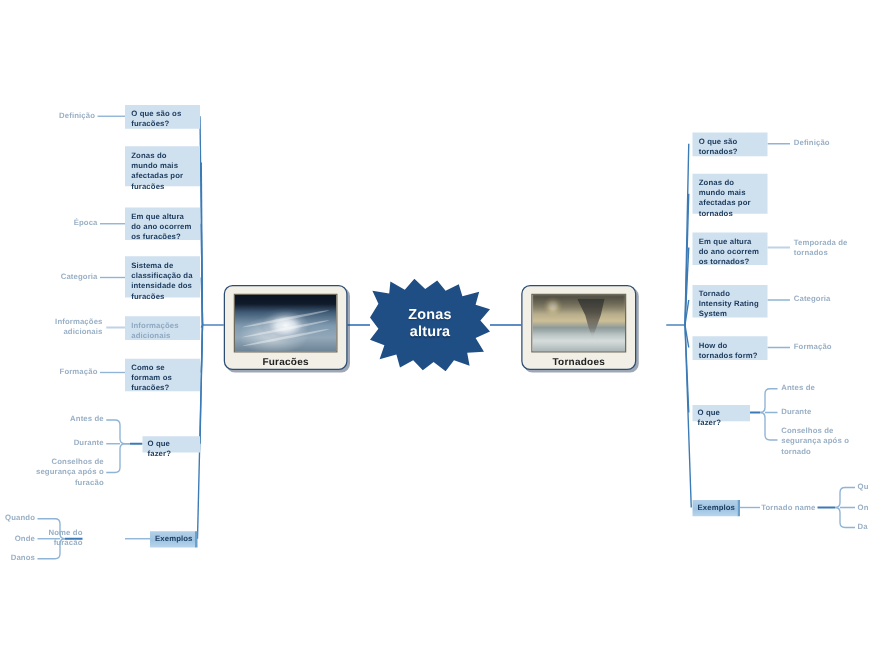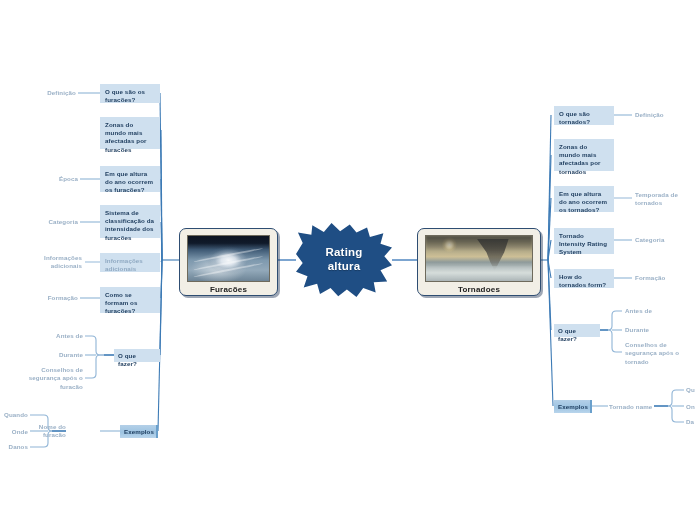--- a/index.html
+++ b/index.html
@@ -237,37 +237,37 @@
       <line x1="654" y1="406" x2="668" y2="406" stroke="#3c7ab5" stroke-width="1.6"></line>
       <path d="M668 406 Q672 406 672 402 L672 394 Q672 390 676 390 L684 390" stroke="#8fb4d6"></path>
       <path d="M668 406 Q672 406 672 410 L672 418 Q672 422 676 422 L684 422" stroke="#8fb4d6"></path>
       <line x1="672" y1="406" x2="684" y2="406" stroke="#8fb4d6"></line>
     </g>
   </svg>
 
   <div id="center-node">
     <div class="burst"></div>
     <div class="ctext">
-      <span>Rating</span>
+      <span>Zonas</span>
       <span>altura</span>
     </div>
   </div>
 
   <div class="imgnode" style="left:179px; top:228px; width:99px; height:68px;">
     <div class="thumb">
       <div class="art-hurricane">
         <div class="band" style="top:40%"></div>
         <div class="band" style="top:58%"></div>
         <div class="band" style="top:74%"></div>
       </div>
     </div>
     <div class="cap">Furacões</div>
   </div>
 
-  <div class="imgnode" style="left:417px; top:228px; width:124px; height:68px;">
+  <div class="imgnode" style="left:417px; top:228px; width:92px; height:68px;">
     <div class="thumb">
       <div class="art-tornado">
         <div class="cloud"></div>
         <div class="funnel"></div>
         <div class="sea"></div>
       </div>
     </div>
     <div class="cap">Tornadoes</div>
   </div>
 

